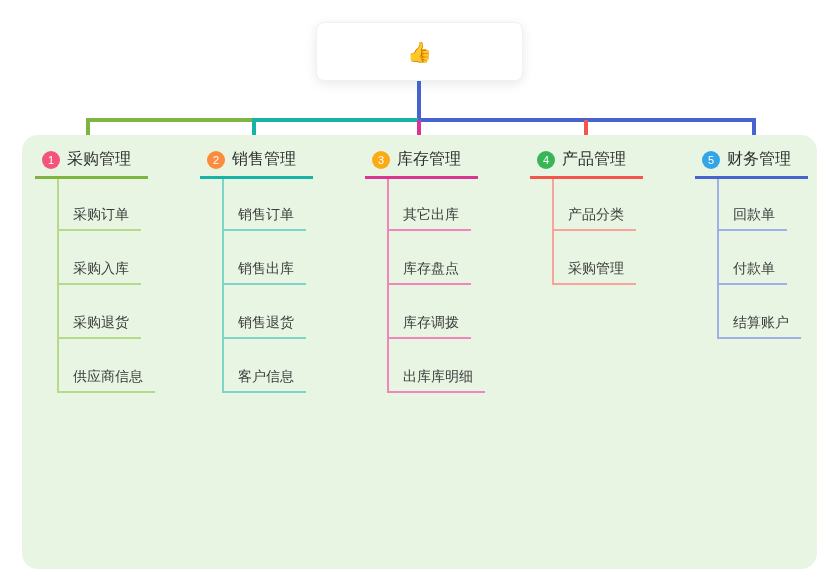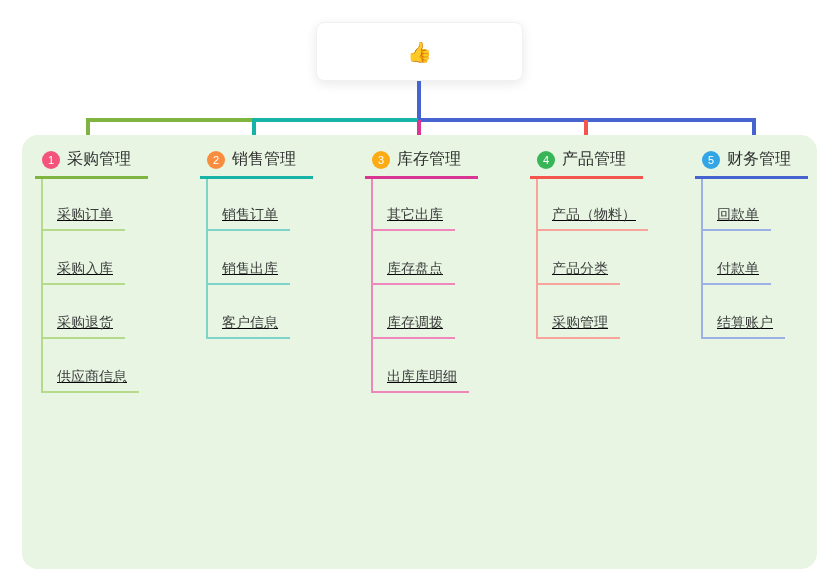--- a/index.html
+++ b/index.html
@@ -39,21 +39,21 @@
   .branch-header{
     height:36px;box-sizing:border-box;width:113px;
     display:flex;align-items:center;gap:7px;padding-left:7px;
     border-bottom:3px solid var(--line);
     font-size:16px;color:#303030;cursor:default;
   }
   .badge{
     width:18px;height:18px;border-radius:50%;background:var(--badge);
     color:#ffffff;font-size:11px;line-height:18px;text-align:center;flex:0 0 18px;
   }
-  .children{position:relative;margin-left:6px;text-decoration:underline;}
+  .children{position:relative;margin-left:22px;}
   .children::before{
     content:"";position:absolute;left:0;top:0;bottom:0;width:2px;
     background:var(--light);
   }
   .child{height:54px;box-sizing:border-box;display:flex;align-items:flex-end;}
   .child:first-child{height:52px;}
   .child-label{
     padding:0 12px 5px 16px;border-bottom:2px solid var(--light);
     font-size:14px;color:#3c3c3c;white-space:nowrap;
   }
@@ -106,20 +106,23 @@
       <span>销售管理</span>
     </div>
     <div class="children">
           <div class="child">
     <span class="child-label">销售订单</span>
   </div>
           <div class="child">
     <span class="child-label">销售出库</span>
   </div>
           <div class="child">
+    <span class="child-label">销售退货</span>
+  </div>
+          <div class="child">
     <span class="child-label">客户信息</span>
   </div>
         </div>
   </div>
       <div class="branch" style="left: 365px; --line: #d93693; --light: #ef86bc; --badge: #fcac12;">
     <div class="branch-header">
       <span class="badge">3</span>
       <span>库存管理</span>
     </div>
     <div class="children">
@@ -137,23 +140,20 @@
   </div>
         </div>
   </div>
       <div class="branch" style="left: 530px; --line: #f4564d; --light: #f8a39c; --badge: #38b556;">
     <div class="branch-header">
       <span class="badge">4</span>
       <span>产品管理</span>
     </div>
     <div class="children">
           <div class="child">
-    <span class="child-label">产品（物料）</span>
-  </div>
-          <div class="child">
     <span class="child-label">产品分类</span>
   </div>
           <div class="child">
     <span class="child-label">采购管理</span>
   </div>
         </div>
   </div>
       <div class="branch" style="left: 695px; --line: #4763cf; --light: #9db1e6; --badge: #32a5e7;">
     <div class="branch-header">
       <span class="badge">5</span>

